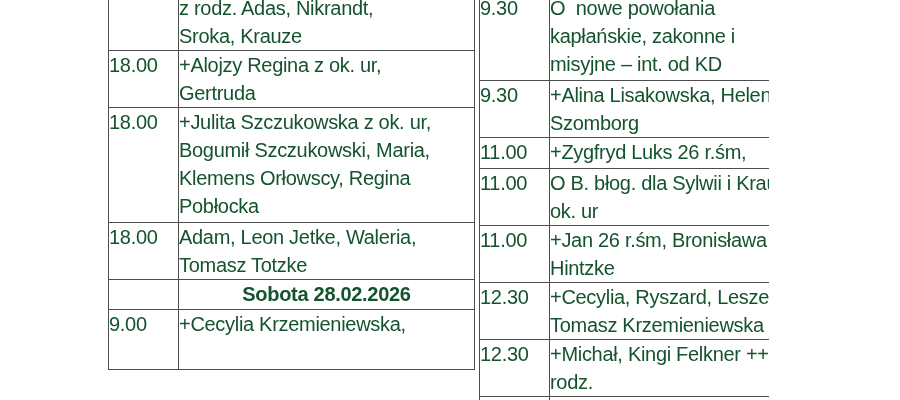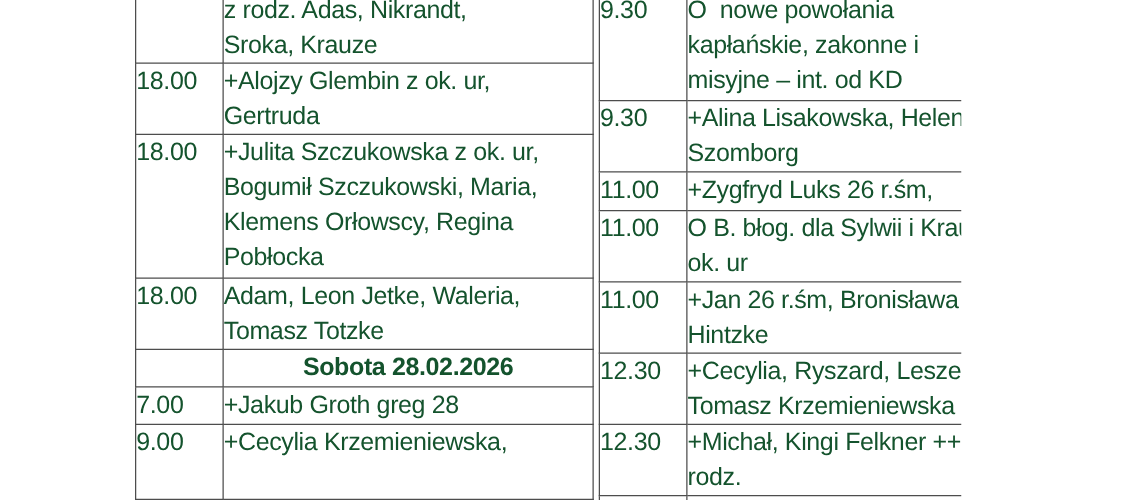--- a/index.html
+++ b/index.html
@@ -50,42 +50,38 @@
         <col style="width:296px">
       </colgroup>
     <tbody>
       <tr style="height:57px">
         <td class="time"></td>
         <td class="desc">z rodz. Adas, Nikrandt,
 Sroka, Krauze</td>
       </tr>
       <tr style="height:57px">
         <td class="time">18.00</td>
-        <td class="desc">+Alojzy Glembin z ok. ur,
+        <td class="desc">+Alojzy Regina z ok. ur,
 Gertruda</td>
       </tr>
       <tr style="height:115px">
         <td class="time">18.00</td>
         <td class="desc">+Julita Szczukowska z ok. ur,
 Bogumił Szczukowski, Maria,
 Klemens Orłowscy, Regina
 Pobłocka</td>
       </tr>
       <tr style="height:57px">
         <td class="time">18.00</td>
         <td class="desc">Adam, Leon Jetke, Waleria,
 Tomasz Totzke</td>
       </tr>
       <tr style="height:30px">
         <td class="time"></td>
         <td class="desc day">Sobota 28.02.2026</td>
-      </tr>
-      <tr style="height:30px">
-        <td class="time">7.00</td>
-        <td class="desc">+Jakub Groth greg 28</td>
       </tr>
       <tr style="height:60px">
         <td class="time">9.00</td>
         <td class="desc">+Cecylia Krzemieniewska,</td>
       </tr>
     </tbody>
   </table>
 
   <table class="mass mass-right">
     <colgroup>

